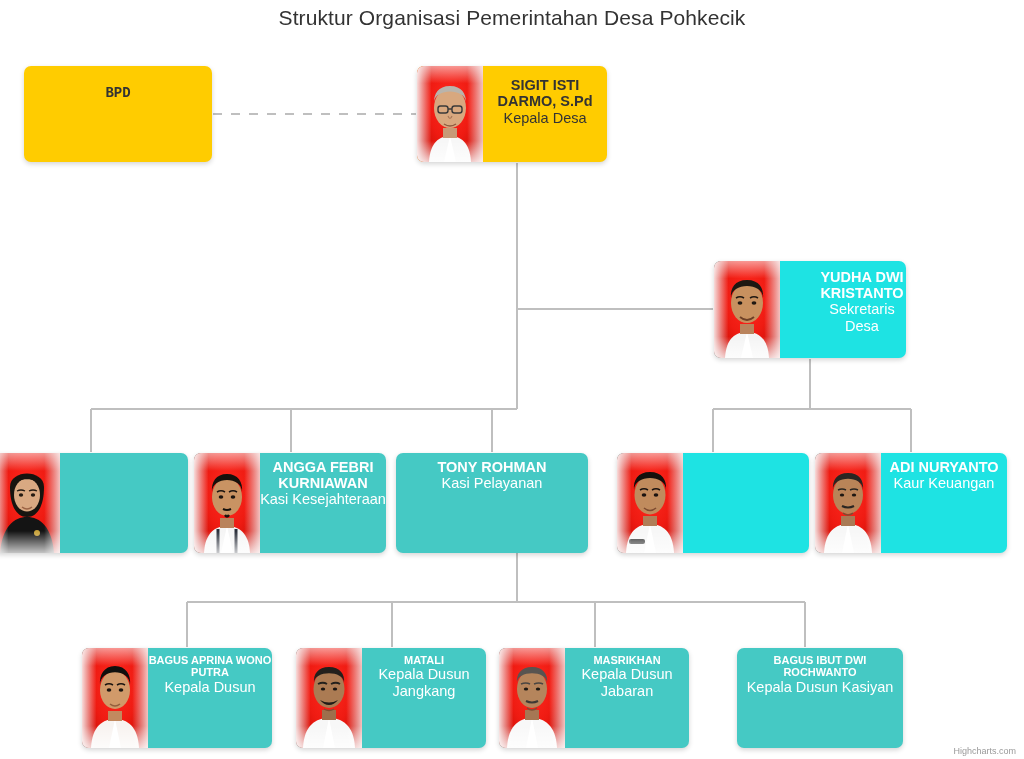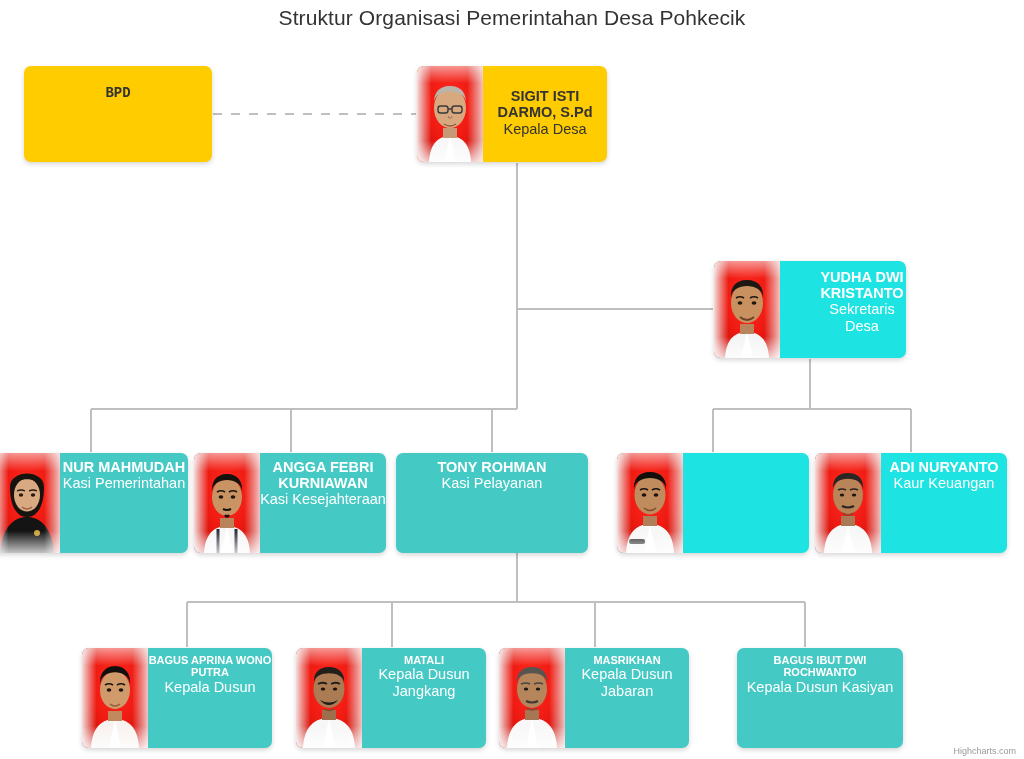--- a/index.html
+++ b/index.html
@@ -111,21 +111,21 @@
   #node-bpd .nm { font-size: 14px; }
 
   
   #node-kepala {
     left: 417px;
     top: 66px;
     width: 190px;
     height: 96px;
   }
   #node-kepala .photo { width: 66px; }
-  #node-kepala .label-wrap { padding-top: 22px; }
+  #node-kepala .label-wrap { padding-top: 11px; }
   #node-kepala .nm { font-size: 14.5px; }
   #node-kepala .ttl { font-size: 14.5px; margin-top: 1px; }
 
   
   #node-sekretaris {
     left: 714px;
     top: 261px;
     width: 192px;
     height: 97px;
     gap: 38px;
@@ -285,24 +285,20 @@
         <path d="M16 34 C16 16 50 16 50 34 C50 52 44 64 33 64 C22 64 16 52 16 34 Z" fill="#17140f"></path>
         <ellipse cx="33" cy="42" rx="13" ry="16.5" fill="#d9a982"></ellipse>
         <path d="M20 33 C22 24 44 24 46 33 L46 29 C44 20 22 20 20 29 Z" fill="#17140f"></path>
         <ellipse cx="27" cy="42" rx="2.2" ry="1.7" fill="#241b13"></ellipse>
         <ellipse cx="39" cy="42" rx="2.2" ry="1.7" fill="#241b13"></ellipse>
         <path d="M23 38 q4 -2 8 0" fill="none" stroke="#241b13" stroke-width="1.3"></path>
         <path d="M35 38 q4 -2 8 0" fill="none" stroke="#241b13" stroke-width="1.3"></path>
         <path d="M28 54 q5 4 10 0" fill="none" stroke="#9c6445" stroke-width="1.5"></path>
         <circle cx="43" cy="80" r="3" fill="#c8a23a"></circle>
       </svg>
-    </div>
-    <div class="label-wrap">
-      <div class="nm">NUR MAHMUDAH</div>
-      <div class="ttl">Kasi Pemerintahan</div>
     </div>
   </div>
 
   <div class="node v-teal row-mid" id="node-kasi-kes">
     <div class="photo pp">
       <svg class="portrait" viewBox="0 0 66 100" preserveAspectRatio="xMidYMid slice">
         <path d="M10 100 C11 80 21 73 33 73 C45 73 55 80 56 100 Z" fill="#f5f5f5"></path>
         <path d="M33 73 L27 100 L39 100 Z" fill="#ffffff"></path>
         <path d="M26 65 h14 v10 h-14 z" fill="#b9835c"></path>
         <ellipse cx="33" cy="44" rx="15" ry="19" fill="#c99363"></ellipse>

